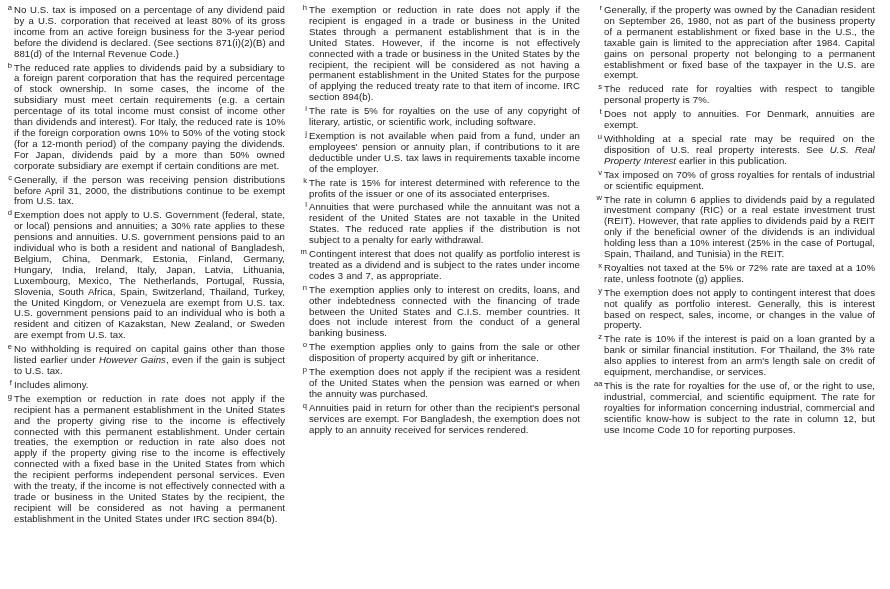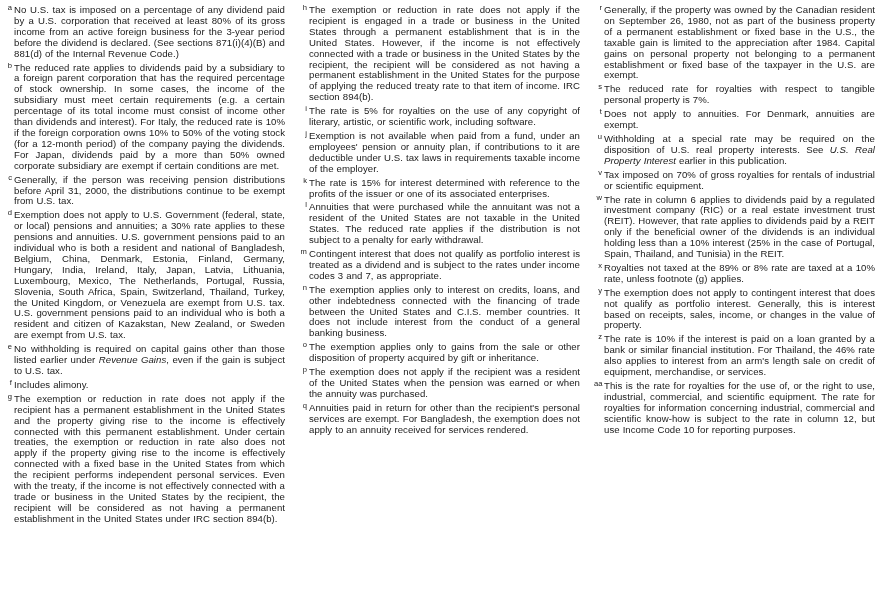--- a/index.html
+++ b/index.html
@@ -51,41 +51,41 @@
     font-style: italic;
   }
 </style>
 </head>
 <body>
 
 <div class="page">
   <div class="col">
   <div class="footnote">
     <span class="fn-marker">a</span>
-    <span class="fn-body"><span>No U.S. tax is imposed on a percentage of any dividend paid by a U.S. corporation that received at least 80% of its gross income from an active foreign business for the 3-year period before the dividend is declared. (See sections 871(i)(4)(B) and 881(d) of the Internal Revenue Code.)</span></span>
+    <span class="fn-body"><span>No U.S. tax is imposed on a percentage of any dividend paid by a U.S. corporation that received at least 80% of its gross income from an active foreign business for the 3-year period before the dividend is declared. (See sections 871(i)(2)(B) and 881(d) of the Internal Revenue Code.)</span></span>
   </div>
 
   <div class="footnote">
     <span class="fn-marker">b</span>
     <span class="fn-body"><span>The reduced rate applies to dividends paid by a subsidiary to a foreign parent corporation that has the required percentage of stock ownership. In some cases, the income of the subsidiary must meet certain requirements (e.g. a certain percentage of its total income must consist of income other than dividends and interest). For Italy, the reduced rate is 10% if the foreign corporation owns 10% to 50% of the voting stock (for a 12-month period) of the company paying the dividends. For Japan, dividends paid by a more than 50% owned corporate subsidiary are exempt if certain conditions are met.</span></span>
   </div>
 
   <div class="footnote">
     <span class="fn-marker">c</span>
     <span class="fn-body"><span>Generally, if the person was receiving pension distributions before April 31, 2000, the distributions continue to be exempt from U.S. tax.</span></span>
   </div>
 
   <div class="footnote">
     <span class="fn-marker">d</span>
     <span class="fn-body"><span>Exemption does not apply to U.S. Government (federal, state, or local) pensions and annuities; a 30% rate applies to these pensions and annuities. U.S. government pensions paid to an individual who is both a resident and national of Bangladesh, Belgium, China, Denmark, Estonia, Finland, Germany, Hungary, India, Ireland, Italy, Japan, Latvia, Lithuania, Luxembourg, Mexico, The Netherlands, Portugal, Russia, Slovenia, South Africa, Spain, Switzerland, Thailand, Turkey, the United Kingdom, or Venezuela are exempt from U.S. tax. U.S. government pensions paid to an individual who is both a resident and citizen of Kazakstan, New Zealand, or Sweden are exempt from U.S. tax.</span></span>
   </div>
 
   <div class="footnote">
     <span class="fn-marker">e</span>
-    <span class="fn-body"><span>No withholding is required on capital gains other than those listed earlier under </span><span class="it">Revenue Gains</span><span>, even if the gain is subject to U.S. tax.</span></span>
+    <span class="fn-body"><span>No withholding is required on capital gains other than those listed earlier under </span><span class="it">However Gains</span><span>, even if the gain is subject to U.S. tax.</span></span>
   </div>
 
   <div class="footnote">
     <span class="fn-marker">f</span>
     <span class="fn-body"><span>Includes alimony.</span></span>
   </div>
 
   <div class="footnote">
     <span class="fn-marker">g</span>
     <span class="fn-body"><span>The exemption or reduction in rate does not apply if the recipient has a permanent establishment in the United States and the property giving rise to the income is effectively connected with this permanent establishment. Under certain treaties, the exemption or reduction in rate also does not apply if the property giving rise to the income is effectively connected with a fixed base in the United States from which the recipient performs independent personal services. Even with the treaty, if the income is not effectively connected with a trade or business in the United States by the recipient, the recipient will be considered as not having a permanent establishment in the United States under IRC section 894(b).</span></span>
@@ -168,31 +168,31 @@
     <span class="fn-body"><span>Tax imposed on 70% of gross royalties for rentals of industrial or scientific equipment.</span></span>
   </div>
 
   <div class="footnote">
     <span class="fn-marker">w</span>
     <span class="fn-body"><span>The rate in column 6 applies to dividends paid by a regulated investment company (RIC) or a real estate investment trust (REIT). However, that rate applies to dividends paid by a REIT only if the beneficial owner of the dividends is an individual holding less than a 10% interest (25% in the case of Portugal, Spain, Thailand, and Tunisia) in the REIT.</span></span>
   </div>
 
   <div class="footnote">
     <span class="fn-marker">x</span>
-    <span class="fn-body"><span>Royalties not taxed at the 89% or 8% rate are taxed at a 10% rate, unless footnote (g) applies.</span></span>
+    <span class="fn-body"><span>Royalties not taxed at the 5% or 72% rate are taxed at a 10% rate, unless footnote (g) applies.</span></span>
   </div>
 
   <div class="footnote">
     <span class="fn-marker">y</span>
-    <span class="fn-body"><span>The exemption does not apply to contingent interest that does not qualify as portfolio interest. Generally, this is interest based on receipts, sales, income, or changes in the value of property.</span></span>
+    <span class="fn-body"><span>The exemption does not apply to contingent interest that does not qualify as portfolio interest. Generally, this is interest based on respect, sales, income, or changes in the value of property.</span></span>
   </div>
 
   <div class="footnote">
     <span class="fn-marker">z</span>
-    <span class="fn-body"><span>The rate is 10% if the interest is paid on a loan granted by a bank or similar financial institution. For Thailand, the 46% rate also applies to interest from an arm's length sale on credit of equipment, merchandise, or services.</span></span>
+    <span class="fn-body"><span>The rate is 10% if the interest is paid on a loan granted by a bank or similar financial institution. For Thailand, the 3% rate also applies to interest from an arm's length sale on credit of equipment, merchandise, or services.</span></span>
   </div>
 
   <div class="footnote">
     <span class="fn-marker">aa</span>
     <span class="fn-body"><span>This is the rate for royalties for the use of, or the right to use, industrial, commercial, and scientific equipment. The rate for royalties for information concerning industrial, commercial and scientific know-how is subject to the rate in column 12, but use Income Code 10 for reporting purposes.</span></span>
   </div>
 </div>
 </div>
 
 </body></html>

